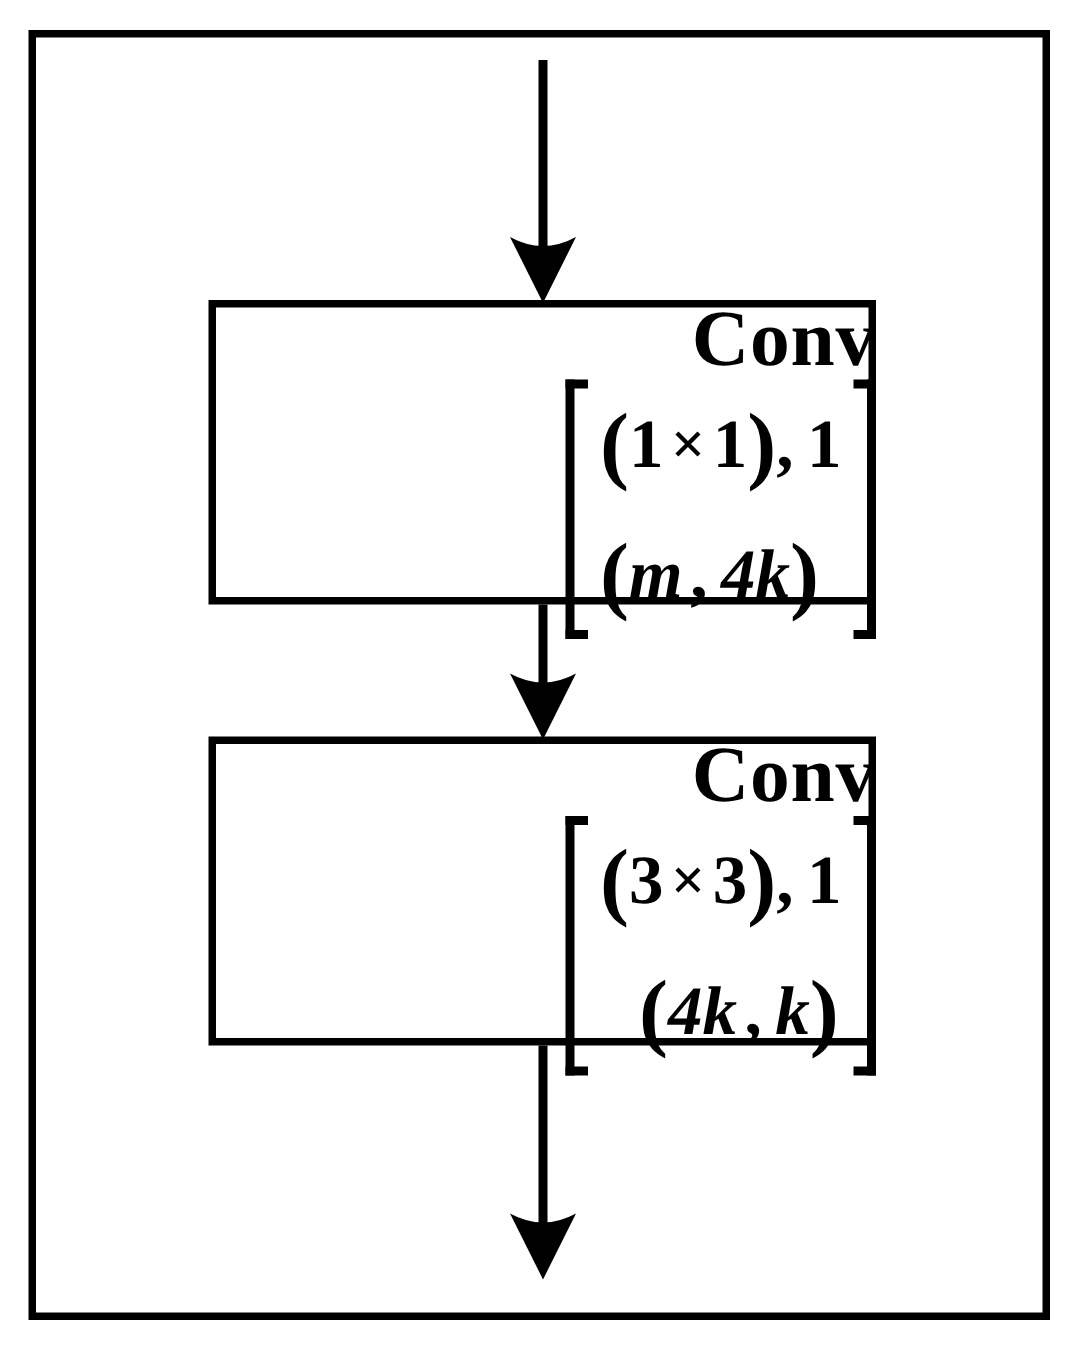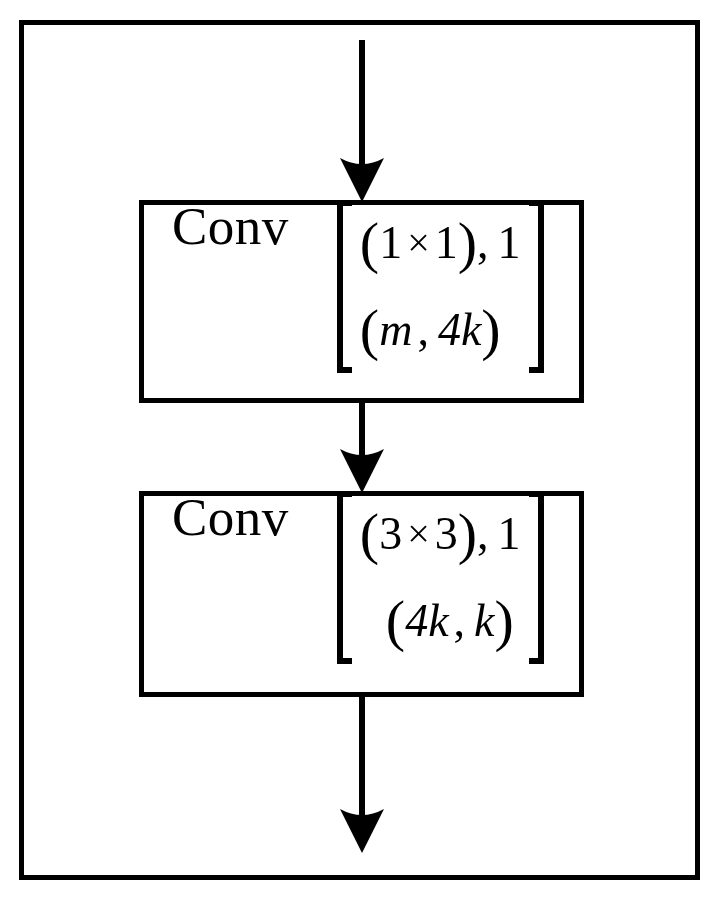--- a/index.html
+++ b/index.html
@@ -21,24 +21,25 @@
     position: absolute;
     left: 0;
     top: 0;
     width: 719px;
     height: 901px;
   }
   
   .block-content {
     position: absolute;
     display: flex;
-    flex-direction: row;
-    align-items: flex-start;
+    flex-direction: column;
+    align-items: flex-end;
     justify-content: flex-start;
     color: #000000;
+    font-weight: bold;
   }
   .conv-label {
     font-family: "Liberation Serif", serif;
     font-size: 53px;
     line-height: 1;
     letter-spacing: 0.5px;
     white-space: nowrap;
   }
   .matrix {
     display: flex;

